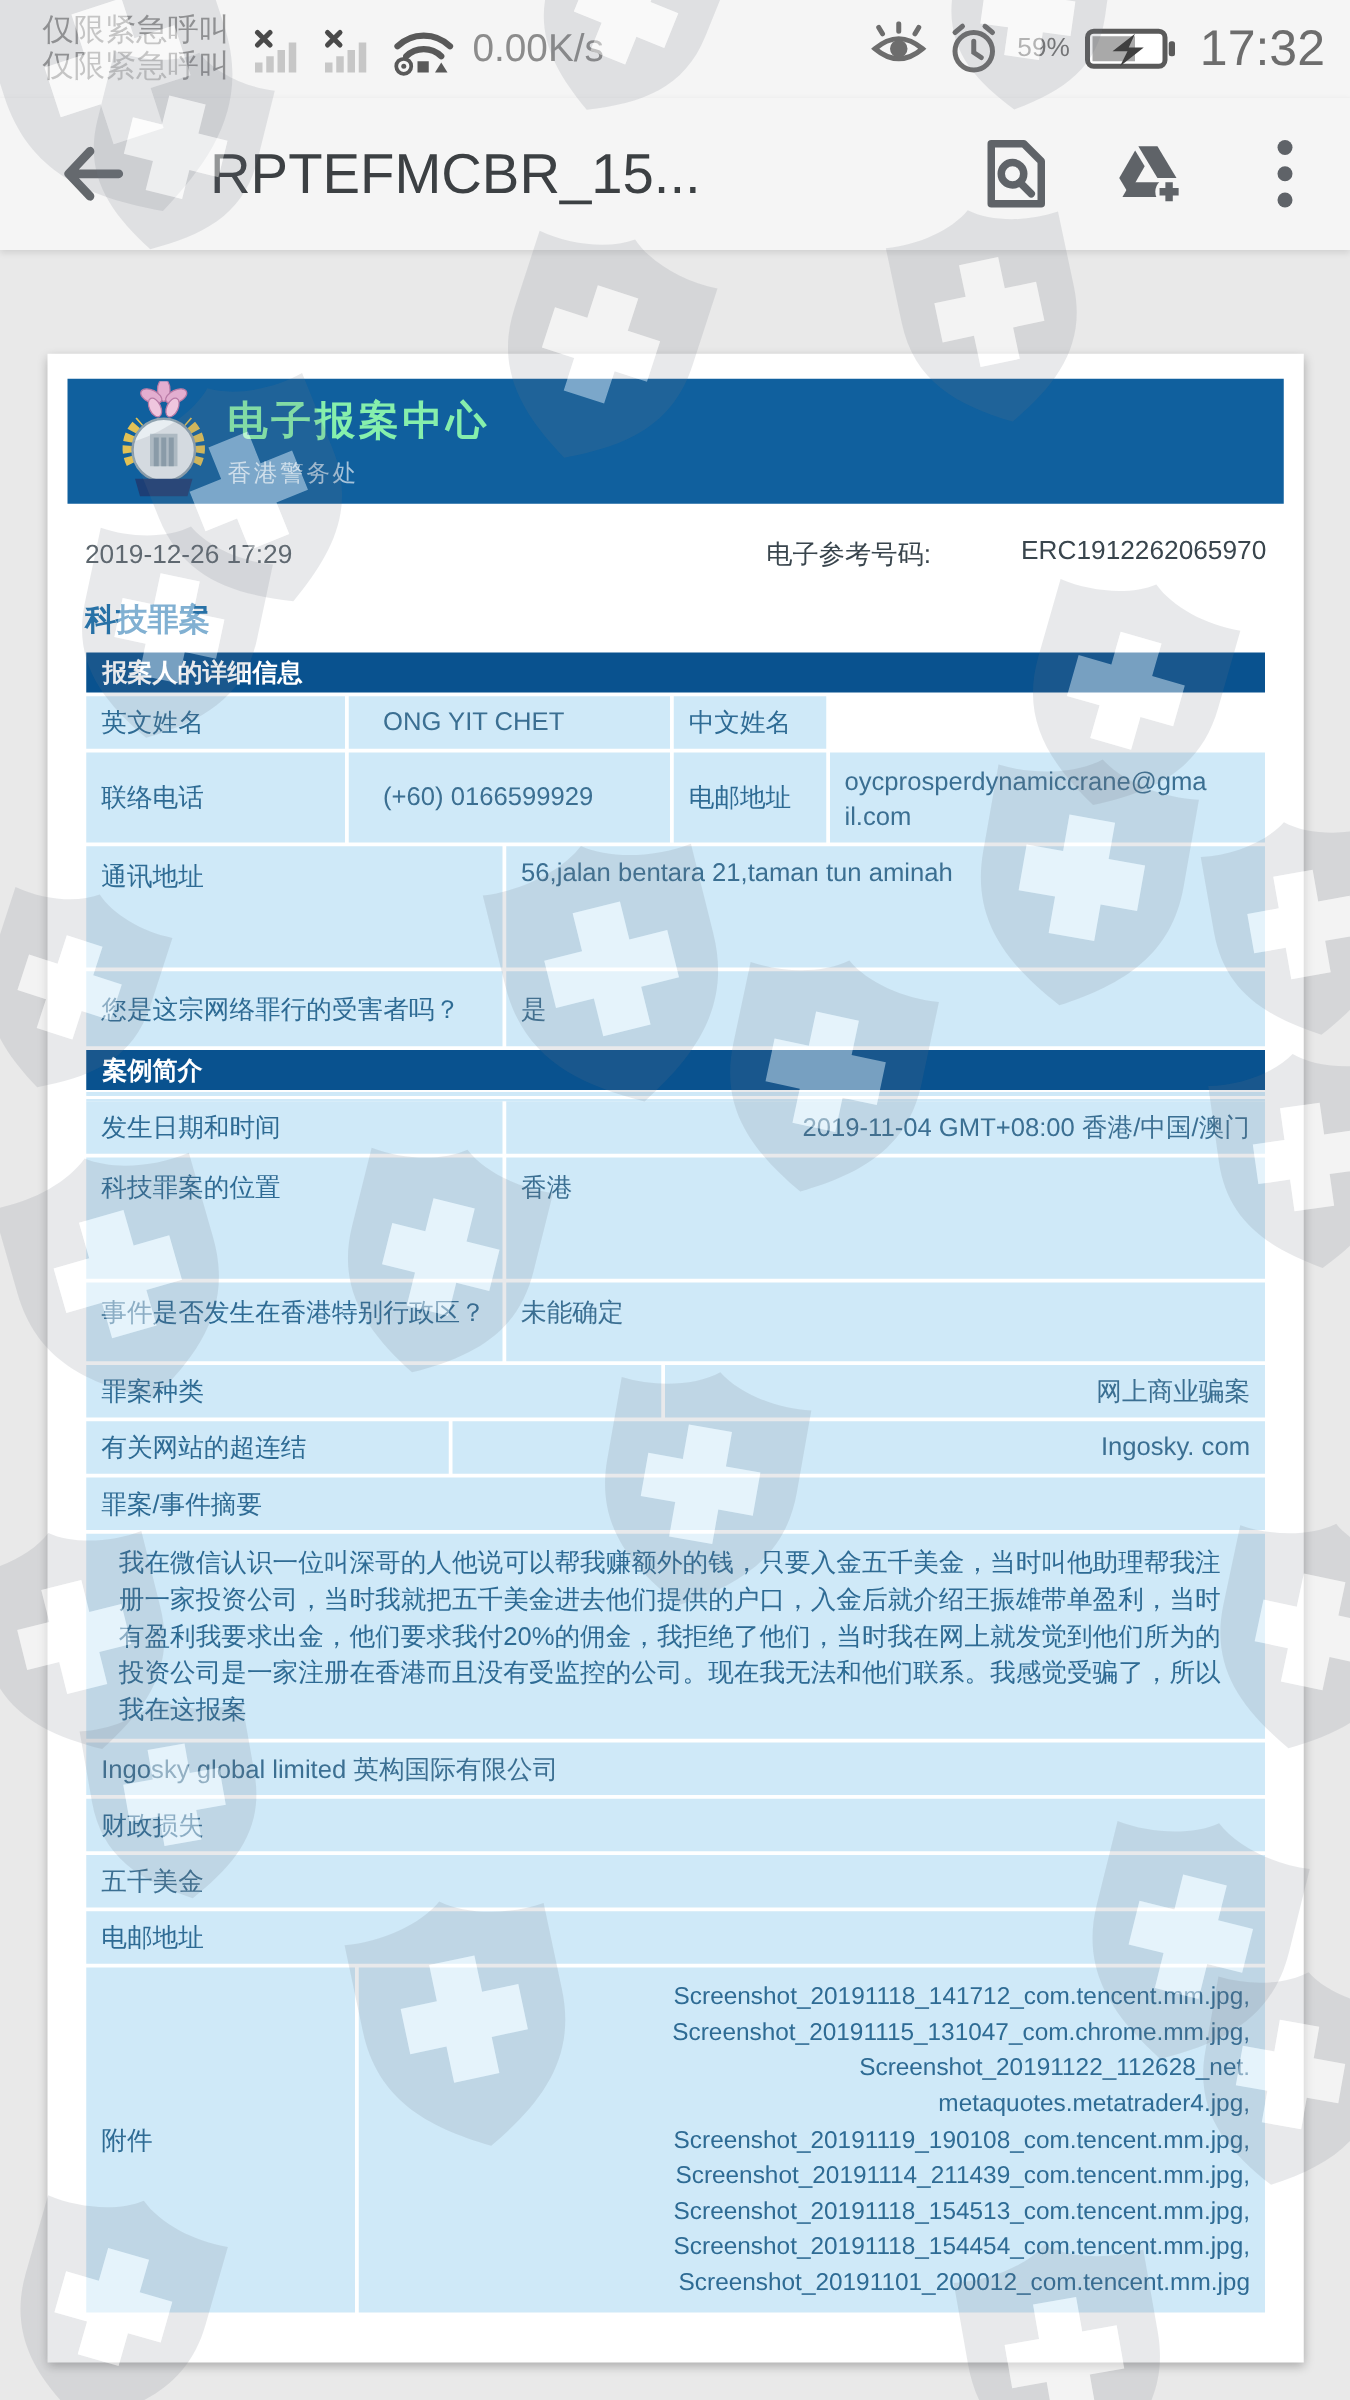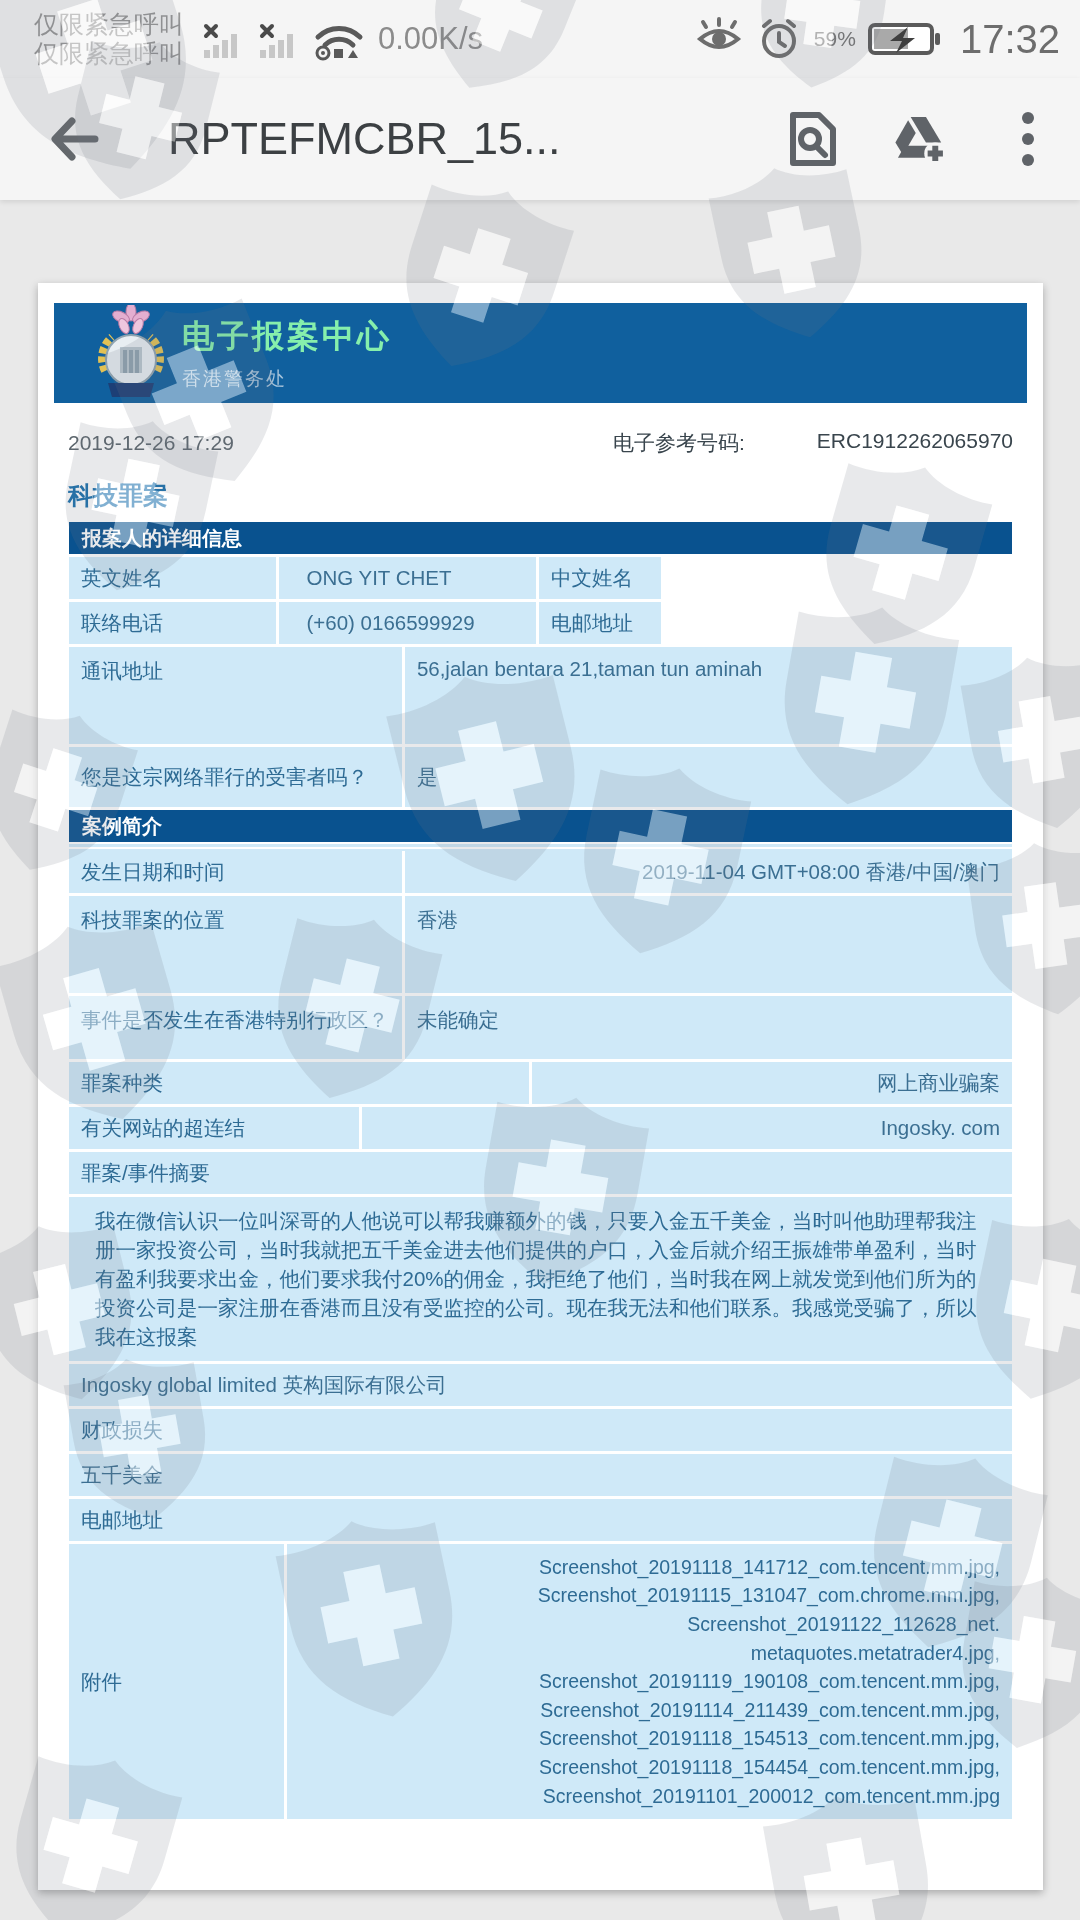--- a/index.html
+++ b/index.html
@@ -209,20 +209,21 @@
         <div class="cell">英文姓名</div>
         <div class="cell val pad-val">ONG YIT CHET</div>
         <div class="cell">中文姓名</div>
         <div class="cell white val"></div>
       </div>
 
       <div class="row r-4col">
         <div class="cell">联络电话</div>
         <div class="cell val pad-val">(+60) 0166599929</div>
         <div class="cell">电邮地址</div>
+        <div class="cell val email-cell top">oycprosperdynamiccrane@gmail.com</div>
       </div>
 
       <div class="row r-2col">
         <div class="cell top tall80">通讯地址</div>
         <div class="cell top val">56,jalan bentara 21,taman tun aminah</div>
       </div>
 
       <div class="row r-2col">
         <div class="cell tall52">您是这宗网络罪行的受害者吗？</div>
         <div class="cell val">是</div>

